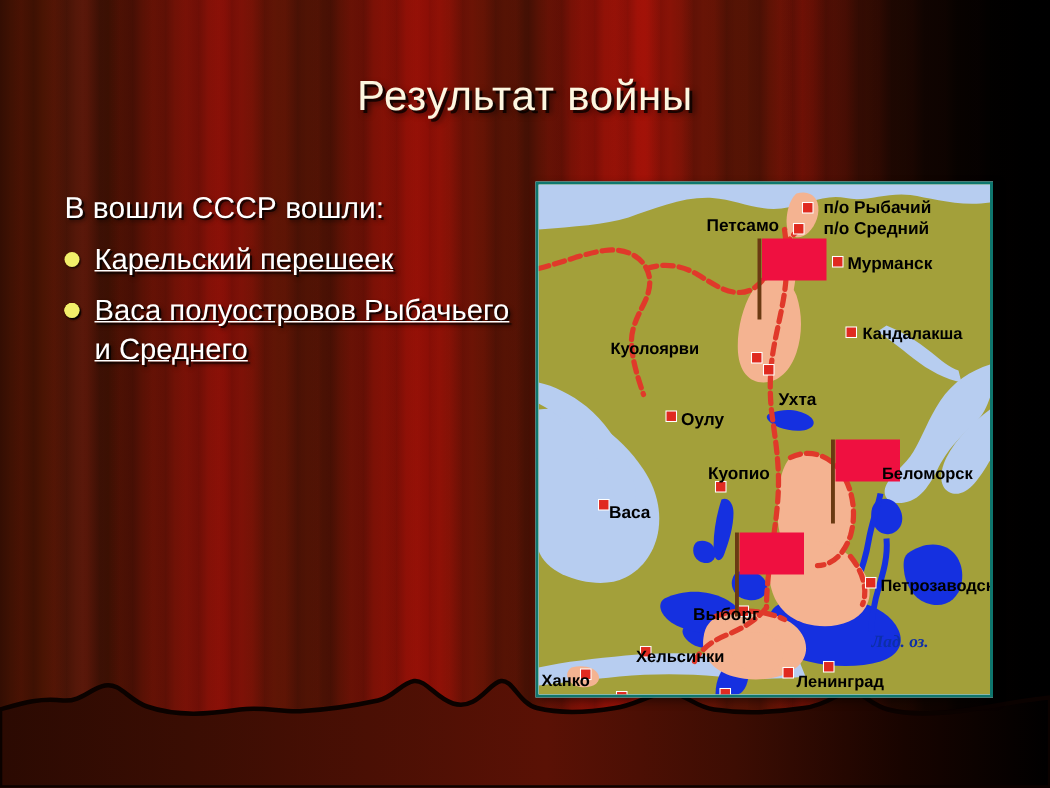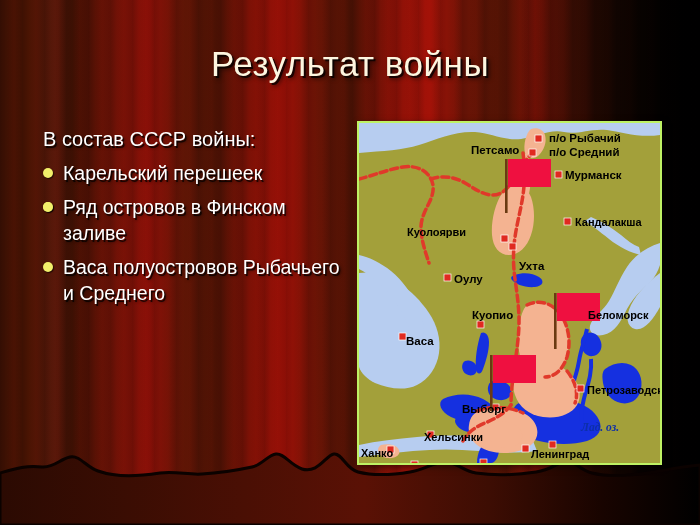--- a/index.html
+++ b/index.html
@@ -36,52 +36,53 @@
     background:linear-gradient(90deg, rgba(0,0,0,0) 0%, rgba(0,0,0,0.55) 45%, rgba(0,0,0,0.97) 90%, #000 100%);
   }
   
   .bottom-wave{
     position:absolute;left:0;bottom:0;width:700px;height:80px;
   }
   
   #title{
     position:absolute;left:0;top:44px;width:700px;
     text-align:center;
-    font-size:35px;line-height:40px;
+    font-size:28px;line-height:40px;
     color:#fdf6e0;
     letter-spacing:.5px;
     text-shadow:2px 2px 0px rgba(0,0,0,.75), 3px 3px 4px rgba(0,0,0,.6);
     white-space:nowrap;
   }
   
   #content{
     position:absolute;left:38px;top:126px;width:312px;
   }
   .intro{
     color:#ffffff;font-size:20px;line-height:26px;
     margin:0 0 8px 5px;
     text-shadow:1.5px 1.5px 0 rgba(0,0,0,.7), 2px 2px 3px rgba(0,0,0,.55);
   }
   ul.bullets{list-style:none;margin:0;padding:0;}
   ul.bullets li{
     position:relative;
     color:#ffffff;font-size:19.5px;line-height:26px;
     padding-left:25px;margin-bottom:8px;
     text-shadow:1.5px 1.5px 0 rgba(0,0,0,.7), 2px 2px 3px rgba(0,0,0,.55);
+    text-decoration:underline;
   }
   ul.bullets li .dot{
     position:absolute;left:5px;top:8px;
     width:10px;height:10px;border-radius:50%;
     background:#f2ef6a;
     box-shadow:1px 1px 1px rgba(0,0,0,.6);
   }
   
   #map-frame{
     position:absolute;left:357px;top:121px;width:305px;height:344px;
-    border:2px solid #bef264;
+    border:2px solid #0f766e;
     box-sizing:border-box;
     background:#ffffff;
     overflow:hidden;
     box-shadow:2px 2px 6px rgba(0,0,0,.5);
   }
   #map-svg{display:block;width:100%;height:100%;}
   .mlabel{
     font-family:"Liberation Sans","DejaVu Sans",sans-serif;
     font-weight:bold;fill:#000;
     paint-order:stroke;
@@ -118,32 +119,31 @@
              C262,20 268,10 276,9 C284,8 290,20 302,24 C318,29 326,10 334,9
              C342,8 346,24 358,27 C374,31 392,30 410,27 C424,25 432,18 444,17
              C456,16 462,26 476,28 C496,31 516,30 536,27 C552,25 558,17 566,16
              C574,15 580,25 592,28 C612,33 636,30 660,26 C676,23 690,21 700,20
              L700,80 L0,80 Z" fill="url(#botgrad)" stroke="#0b0200" stroke-width="3"></path>
   </svg>
 
   <div id="title">Результат войны</div>
 
   <div id="content">
-    <p class="intro">В состав СССР войны:</p>
+    <p class="intro">В вошли СССР вошли:</p>
     <ul class="bullets">
       <li>
         <span class="dot"></span>
         <span>Карельский перешеек</span>
       </li>
       <li>
         <span class="dot"></span>
       </li>
       <li>
         <span class="dot"></span>
-        <span>Ряд островов в Финском заливе</span>
       </li>
       <li>
         <span class="dot"></span>
         <span>Васа полуостровов Рыбачьего и Среднего</span>
       </li>
     </ul>
   </div>
 
   <div id="map-frame">
     <svg id="map-svg" viewBox="0 0 301 340" preserveAspectRatio="none">

